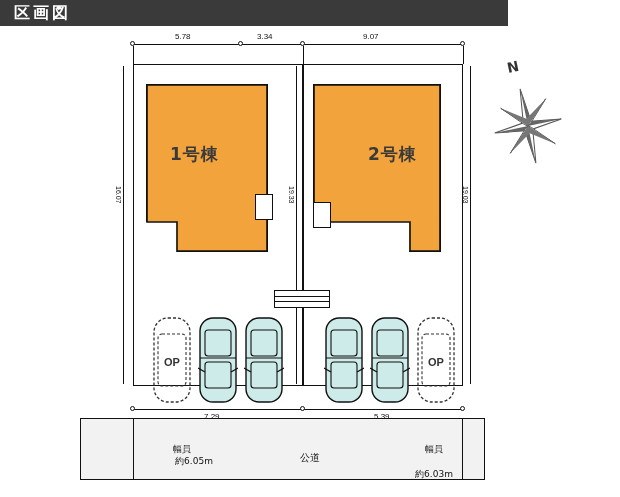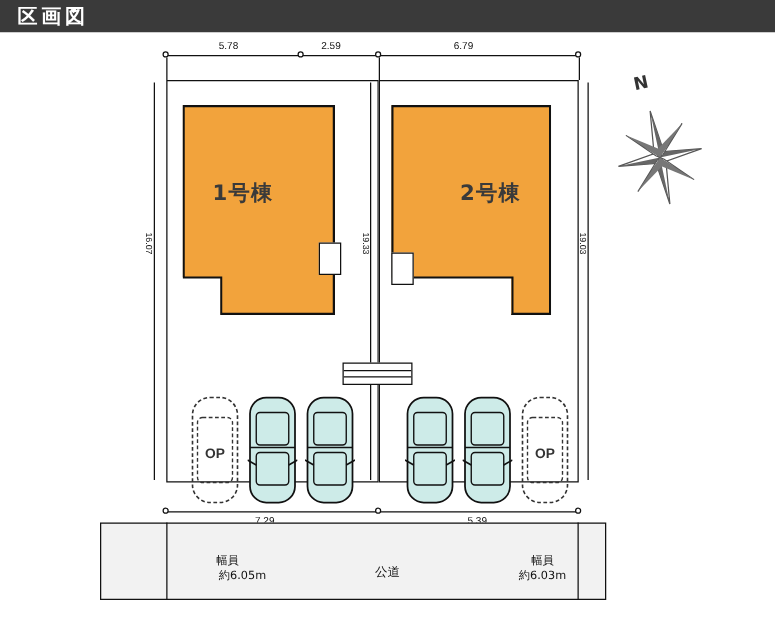--- a/index.html
+++ b/index.html
@@ -6,21 +6,21 @@
   html, body {
     width: 620px; height: 497px;
     font-family: "Liberation Sans", "DejaVu Sans", sans-serif;
     background: #ffffff;
     overflow: hidden;
   }
   #root { position: relative; width:620px; height:497px; background:#fff; }
 
   
   .header {
-    position:absolute; left:0; top:0; width:620px; height:26px;
+    position:absolute; left:0; top:0; width:508px; height:26px;
     background:#3a3a3a;
   }
   .header-title {
     position:absolute; left:14px; top:3px;
     color:#ffffff; font-size:16px; font-weight:bold;
     letter-spacing:3px;
     font-family:"DejaVu Sans","Liberation Sans",sans-serif;
   }
 
   
@@ -100,22 +100,22 @@
     <div class="tick" style="left:130px; top:15px;"></div>
     <div class="tick" style="left:238px; top:15px;"></div>
     <div class="tick" style="left:300px; top:15px;"></div>
     <div class="tick" style="left:460px; top:15px;"></div>
 
     <div class="extline" style="left:133px; top:20px; height:18px;"></div>
     <div class="extline" style="left:303px; top:20px; height:18px;"></div>
     <div class="extline" style="left:463px; top:20px; height:18px;"></div>
 
     <div class="dim" style="left:175px; top:6px;">5.78</div>
-    <div class="dim" style="left:257px; top:6px;">2.59</div>
-    <div class="dim" style="left:363px; top:6px;">6.79</div>
+    <div class="dim" style="left:257px; top:6px;">3.34</div>
+    <div class="dim" style="left:363px; top:6px;">9.07</div>
 
     <div class="lot" style="left:133px; top:38px; width:170px; height:322px;"></div>
     <div class="lot" style="left:303px; top:38px; width:160px; height:322px;"></div>
 
     <div class="dimline-v" style="left:123px; top:40px; height:318px;"></div>
     <div class="dim-v" style="left:122px; top:160px;">16.07</div>
 
     <div class="dimline-v" style="left:296px; top:40px; height:318px;"></div>
     <div class="dim-v" style="left:295px; top:160px;">19.33</div>
 
@@ -204,21 +204,21 @@
 
     <div class="road" style="left:80px; top:392px; width:405px; height:62px;"></div>
     <div class="road" style="left:133px; top:392px; width:330px; height:62px; background:transparent; border-left:1px solid #111; border-right:1px solid #111; border-top:0; border-bottom:0;"></div>
 
     <div class="road-label small" style="left:152px; top:417px; width:60px;">幅員</div>
     <div class="road-label small" style="left:160px; top:429px; width:68px;">約6.05m</div>
 
     <div class="road-label" style="left:280px; top:425px; width:60px;">公道</div>
 
     <div class="road-label small" style="left:404px; top:417px; width:60px;">幅員</div>
-    <div class="road-label small" style="left:400px; top:429px; width:68px;">約6.03m</div>
+    <div class="road-label small" style="left:400px; top:442px; width:68px;">約6.03m</div>
 
     <svg class="compass" style="left:492px; top:60px; width:72px; height:78px;" viewBox="0 0 72 78">
       <g transform="rotate(-12 36 40)">
 
         <polygon points="36,2 40,36 36,40 32,36" fill="#ffffff" stroke="#555" stroke-width="1"></polygon>
         <polygon points="36,2 40,36 36,40" fill="#666"></polygon>
         <polygon points="36,78 40,44 36,40 32,44" fill="#ffffff" stroke="#555" stroke-width="1"></polygon>
         <polygon points="36,78 32,44 36,40" fill="#666"></polygon>
         <polygon points="2,40 32,44 36,40 32,36" fill="#ffffff" stroke="#555" stroke-width="1"></polygon>
         <polygon points="2,40 32,44 36,40" fill="#666"></polygon>

